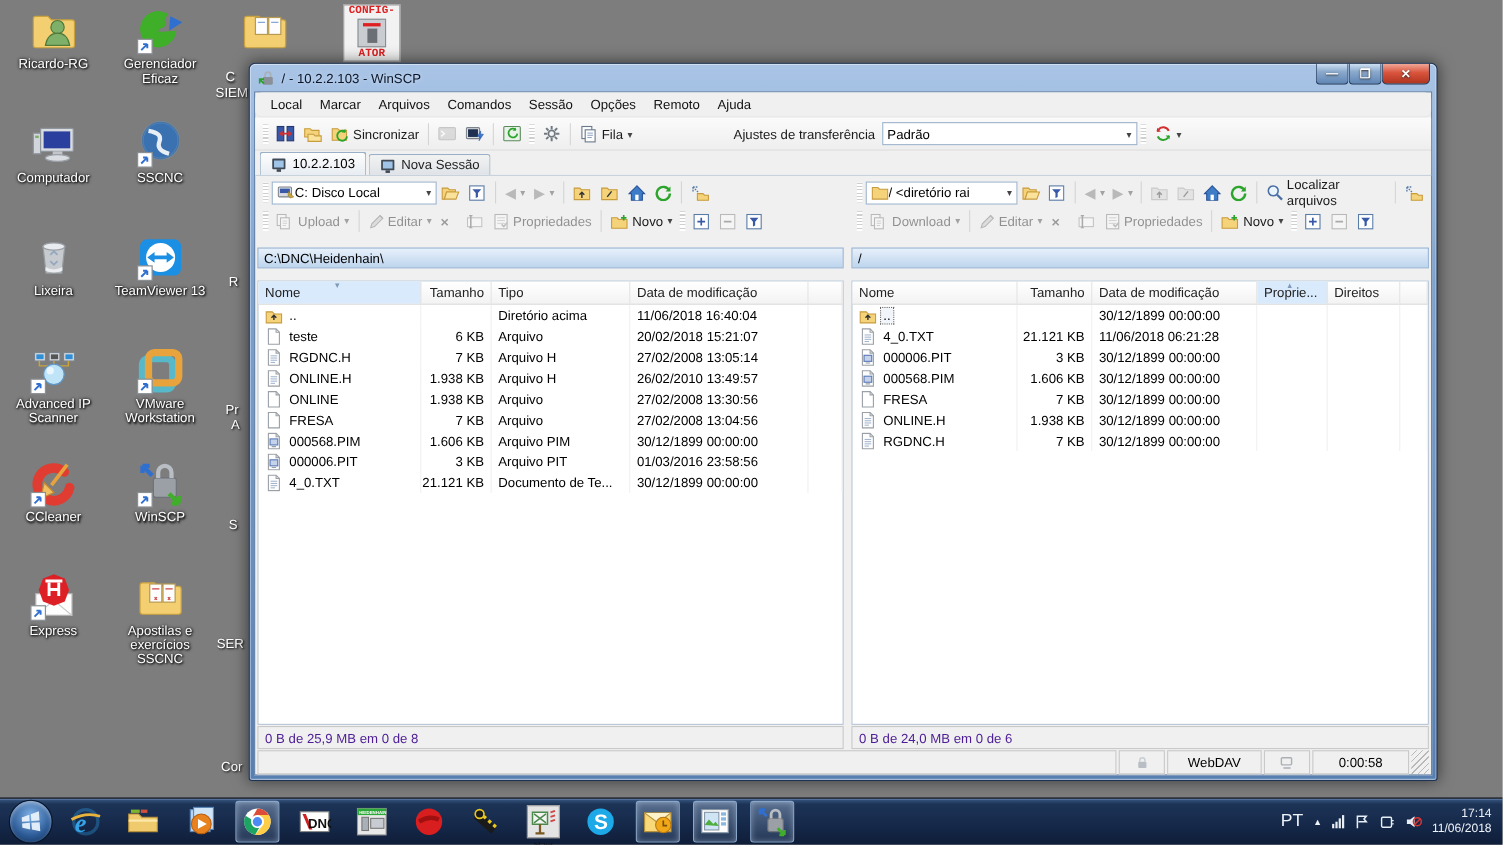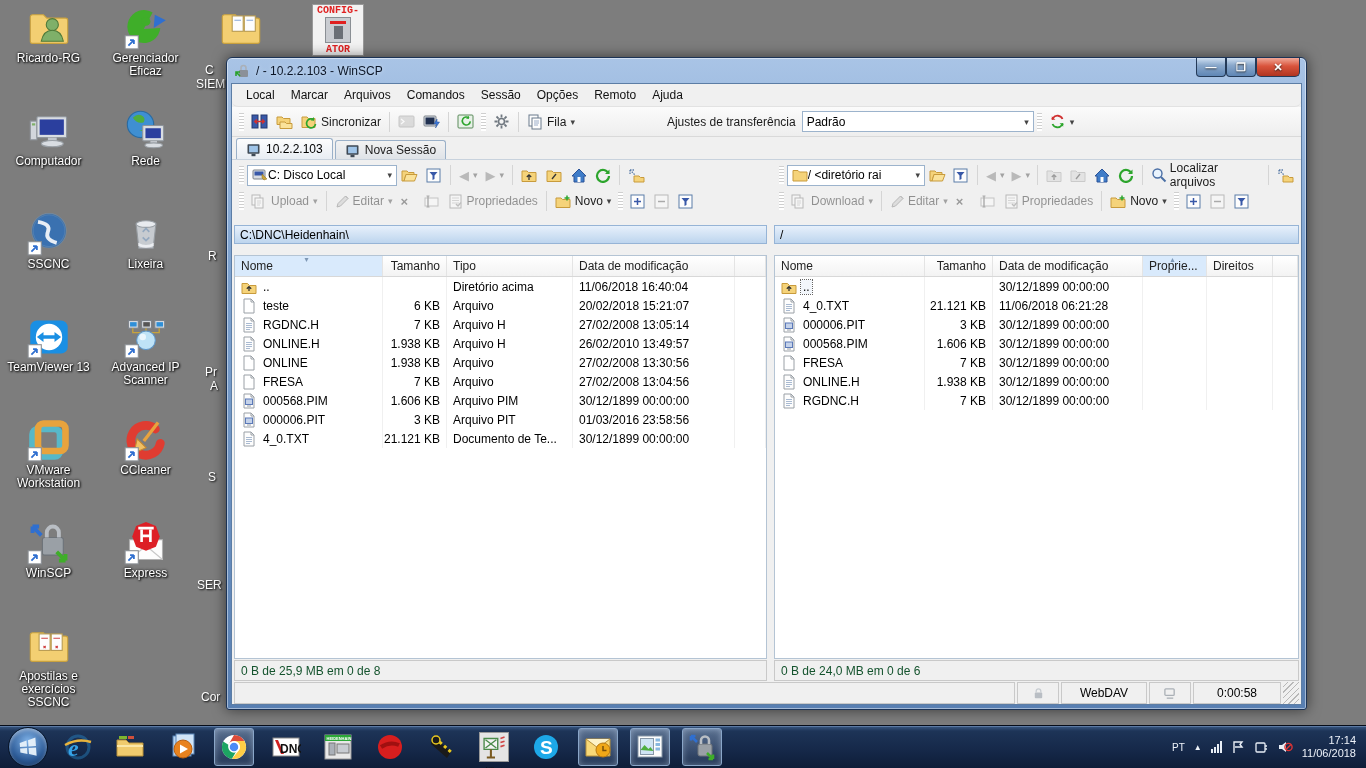--- a/index.html
+++ b/index.html
@@ -89,21 +89,21 @@
   .hcell.num, .cell.num { justify-content:flex-end; }
   .sortmark { position:absolute; top:-1px; left:50%; margin-left:-4px; font-size:8px; color:#7e98b5; }
   .list { flex:1; overflow:hidden; }
   .lrow { display:grid; height:19px; align-items:center; color:#000; }
   .cell { padding:0 6px; white-space:nowrap; overflow:hidden; display:flex; align-items:center;
     border-right:1px solid #f0f0f0; height:100%; }
   .cell .fico { width:16px; height:16px; margin-right:4px; flex:0 0 16px; }
   .cell .fname { padding:0 2px; }
   .lrow.focused .fname { outline:1px dotted #666; background:#f2f6fb; }
   .pstatus { height:21px; margin-top:1px; background:#f0f0f0; border:1px solid #c9c9c9;
-    display:flex; align-items:center; padding:2px 6px; color:#14532d; }
+    display:flex; align-items:center; padding:2px 6px; color:#4c1d95; }
 
   .statusbar { height:22px; margin:1px 2px 0; display:flex; gap:2px; align-items:stretch; }
   .sb-cell { background:#f0f0f0; border:1px solid #c9c9c9; display:flex;
     align-items:center; justify-content:center; color:#000; padding:0 8px; }
   .sb-fill { flex:1; }
   .sb-grip { width:14px; border:none; background:
     repeating-linear-gradient(135deg, transparent 0 3px, #b8b8b8 3px 4px); }
 
   
   .taskbar { position:absolute; left:0; bottom:0; width:1366px; height:43px; z-index:5;
@@ -113,21 +113,21 @@
   .tb-item { width:40px; height:38px; margin:0 6px; display:flex; align-items:center;
     justify-content:center; border-radius:3px; }
   .tb-item.boxed { border:1px solid #8aa6c8; background:linear-gradient(rgba(200,220,245,.35),rgba(90,120,160,.25));
     box-shadow:inset 0 0 6px rgba(220,235,255,.4); }
   .tb-item svg, .tb-item .glyphbox { width:30px; height:30px; }
   .start-orb { width:40px; height:40px; margin:1px 4px 2px 8px; border-radius:50%;
     background:radial-gradient(circle at 50% 35%, #7fb2e8, #2c5a96 60%, #0e2648);
     border:1px solid #081527; display:flex; align-items:center; justify-content:center;
     box-shadow:inset 0 2px 4px rgba(255,255,255,.5); }
   .tray { margin-left:auto; display:flex; align-items:center; gap:9px; padding-right:10px; color:#eef3fa; }
-  .tray-lang { font-size:10px; }
+  .tray-lang { font-size:16px; }
   .tray-chev { font-size:8px; }
   .bars { display:flex; align-items:flex-end; gap:1px; height:12px; }
   .bars i { width:2px; background:#e8eef6; display:block; }
   .clock { text-align:right; font-size:11px; line-height:13px; }
 
   .mini-monitor { width:15px; height:12px; border:2px solid #3f4a56; background:#9fc4e8; border-radius:1px; position:relative; }
   .mini-monitor:after { content:""; position:absolute; left:3px; bottom:-5px; width:5px; height:3px; background:#3f4a56; }
   .glyph { font-size:13px; line-height:1; }
 </style>
 </head>
@@ -157,31 +157,20 @@
     <div class="desk-icon">
       <div class="dicon"><svg viewBox="0 0 40 40">
           <rect x="3" y="11" width="6" height="17" fill="#d2d6dc" stroke="#8f959c"></rect>
           <rect x="4.5" y="13" width="3" height="2" fill="#7fb069"></rect>
           <rect x="9" y="7" width="27" height="19" rx="1" fill="#d9dde2" stroke="#8f959c"></rect>
           <rect x="11.5" y="9.5" width="22" height="14" fill="#2b3f9e"></rect>
           <rect x="19" y="26" width="8" height="3" fill="#c2c6cc"></rect>
           <ellipse cx="23" cy="31.5" rx="10" ry="2.8" fill="#d9dde2" stroke="#9aa0a6"></ellipse>
         </svg></div>
       <div class="dlabel">Computador</div>
-    </div>
-    <div class="desk-icon">
-      <div class="dicon"><svg viewBox="0 0 40 40">
-          <circle cx="15" cy="14" r="12" fill="#3f8fd2" stroke="#2a6aa0"></circle>
-          <path d="M8 8q4-4 8-2t2 6q-6 2-10-4zM14 20q6-3 10 0" fill="#4fae3f" stroke="none"></path>
-          <rect x="17" y="15" width="19" height="14" rx="1" fill="#d9dde2" stroke="#8f959c"></rect>
-          <rect x="19.5" y="17.5" width="14" height="9" fill="#2b3f9e"></rect>
-          <rect x="24" y="29" width="6" height="2.5" fill="#c2c6cc"></rect>
-          <ellipse cx="27" cy="33" rx="8" ry="2.2" fill="#d9dde2" stroke="#9aa0a6"></ellipse>
-        </svg></div>
-      <div class="dlabel">Rede</div>
     </div>
     <div class="desk-icon">
       <div class="dicon"><svg viewBox="0 0 40 40">
           <circle cx="20" cy="17" r="15" fill="#3a71b0" stroke="#244e80"></circle>
           <circle cx="20" cy="17" r="15" fill="none" stroke="#6f9cc8" stroke-width="2" opacity=".5"></circle>
           <path d="M10 9q12 2 9 9t8 10" stroke="#e8eef5" stroke-width="3.5" fill="none"></path>
           <g>
             <rect x="1" y="27" width="12" height="12" fill="#fff" stroke="#8a8f94"></rect>
             <path d="M4 36l5-5m0 0H5.5M9 31v3.5" stroke="#2f6fd0" stroke-width="1.6" fill="none"></path>
           </g>

